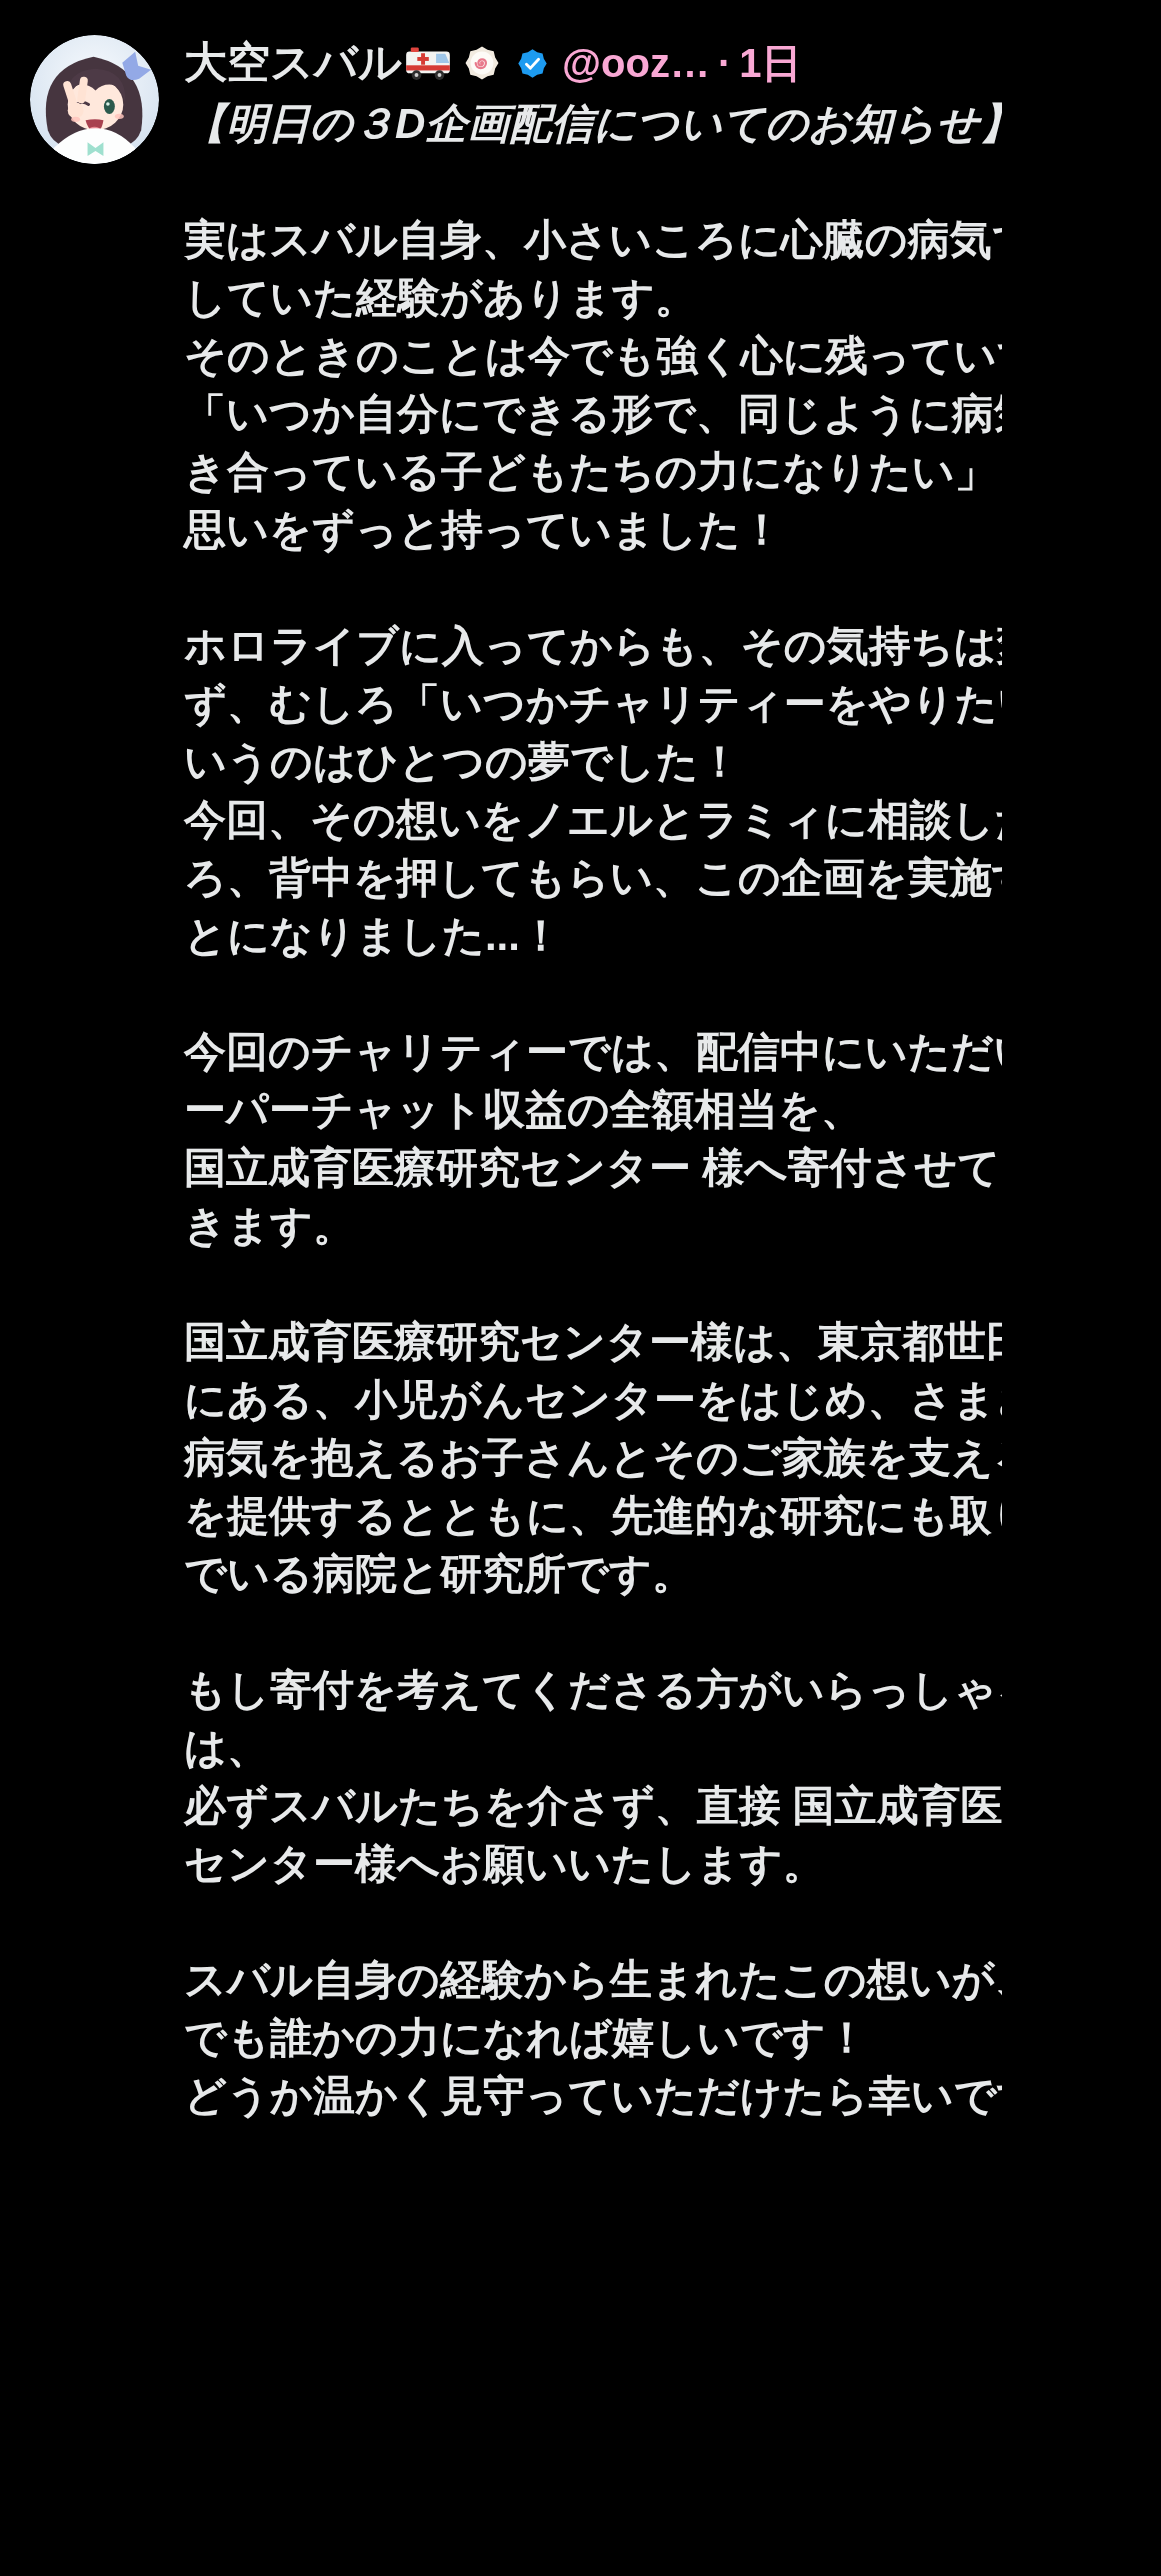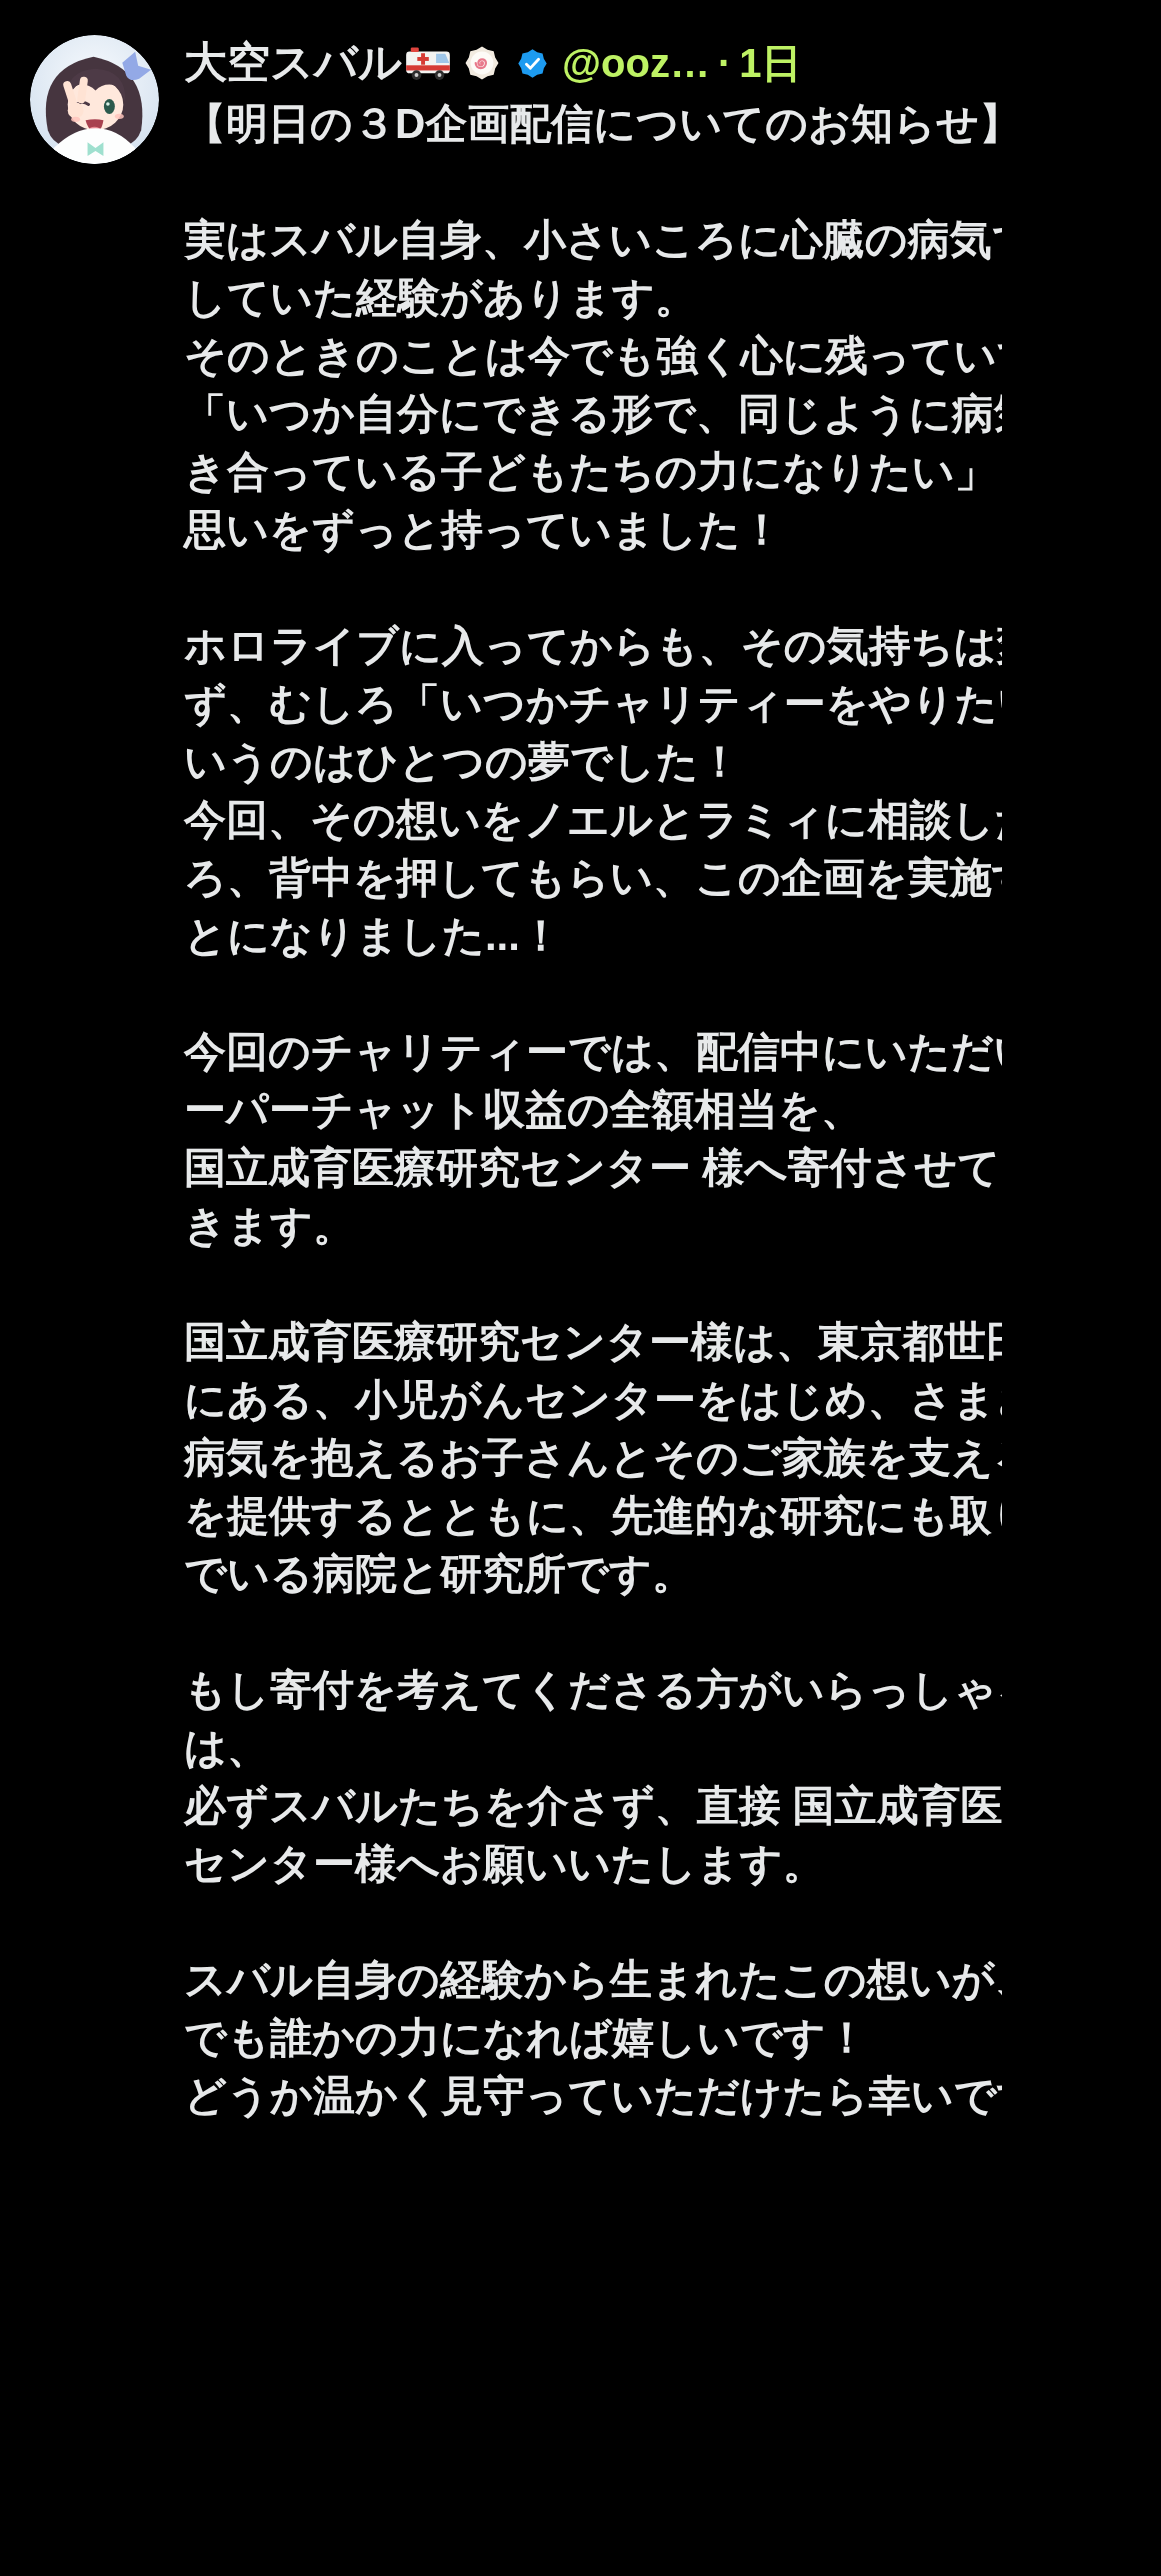--- a/index.html
+++ b/index.html
@@ -51,21 +51,21 @@
   .naruto-emoji { margin-left: 10px; }
   .badge {
     display: inline-block;
     margin-left: 14px;
     cursor: pointer;
   }
   .badge svg { display: block; }
   .handle-group {
     display: flex;
     align-items: center;
-    color: #bef264;
+    color: #f9a8d4;
     font-size: 40px;
     font-weight: 700;
     margin-left: 14px;
   }
   .handle { cursor: pointer; }
   .sep { margin: 0 8px; }
 
   
   .x-logo {
     position: absolute;
@@ -82,21 +82,21 @@
     position: absolute;
     left: 184px;
     top: 95px;
     width: 957px;
     color: #e7e9ea;
     font-size: 42px;
     line-height: 58px;
     font-weight: 700;
     cursor: pointer;
   }
-  .tweet-title { white-space: pre-line; }
+  .tweet-title { white-space: pre-line; font-style: italic; }
   .tweet-text p {
     margin: 58px 0 0 0;
     white-space: pre-line;
   }
 </style>
 </head>
 <body>
 
 <div class="canvas">
 

